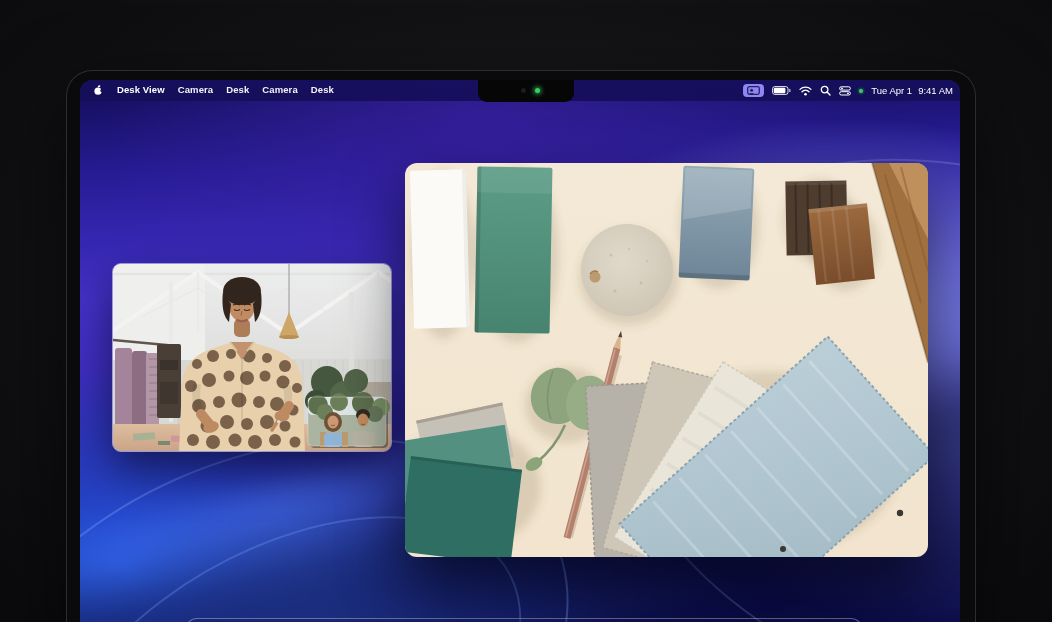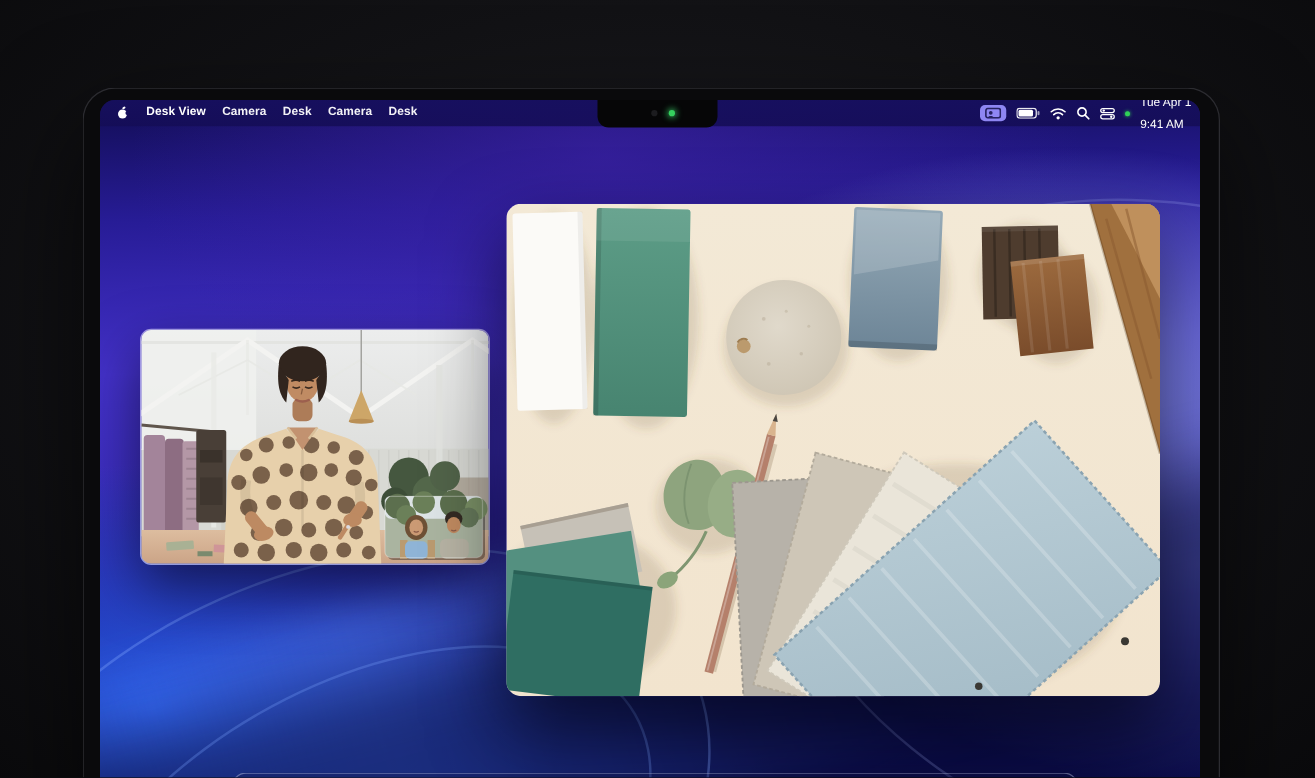--- a/index.html
+++ b/index.html
@@ -30,21 +30,21 @@
   
   .menubar{position:absolute;left:0;top:0;width:100%;height:21px;z-index:30;
     background:linear-gradient(180deg,rgba(22,15,93,.95),rgba(20,13,86,.88));
     display:flex;align-items:center;justify-content:space-between;
     padding:0 7px 0 13px;box-sizing:border-box;color:#fff;font-size:9.5px;}
   .mleft{display:flex;align-items:flex-start;gap:13px;}
   .appname{font-weight:700;letter-spacing:.1px;}
   .mitem{font-weight:700;letter-spacing:.1px;opacity:.95;}
   .mright{display:flex;align-items:center;gap:8px;}
   .pill{background:#8e86f3;border-radius:4px;padding:2px 4px;display:flex;align-items:center;}
-  .clock{display:flex;gap:6px;font-weight:400;flex-direction:column;}
+  .clock{display:flex;gap:6px;font-weight:400;}
   .greendot{width:4px;height:4px;border-radius:50%;background:#30d158;box-shadow:0 0 3px #30d158;}
   
   .notch{position:absolute;left:398px;top:0;width:96px;height:22px;background:#060607;
     border-radius:0 0 9px 9px;z-index:40;}
   .lens{position:absolute;left:43px;top:8px;width:5px;height:5px;border-radius:50%;background:#1c1c1f;}
   .camled{position:absolute;left:57px;top:8px;width:5px;height:5px;border-radius:50%;
     background:#35d05e;box-shadow:0 0 5px 1px rgba(60,220,110,.8);}
   
   .win-video{position:absolute;left:32px;top:183px;width:278px;height:187px;z-index:20;
     border-radius:9px;overflow:hidden;border:1px solid rgba(255,255,255,.5);

